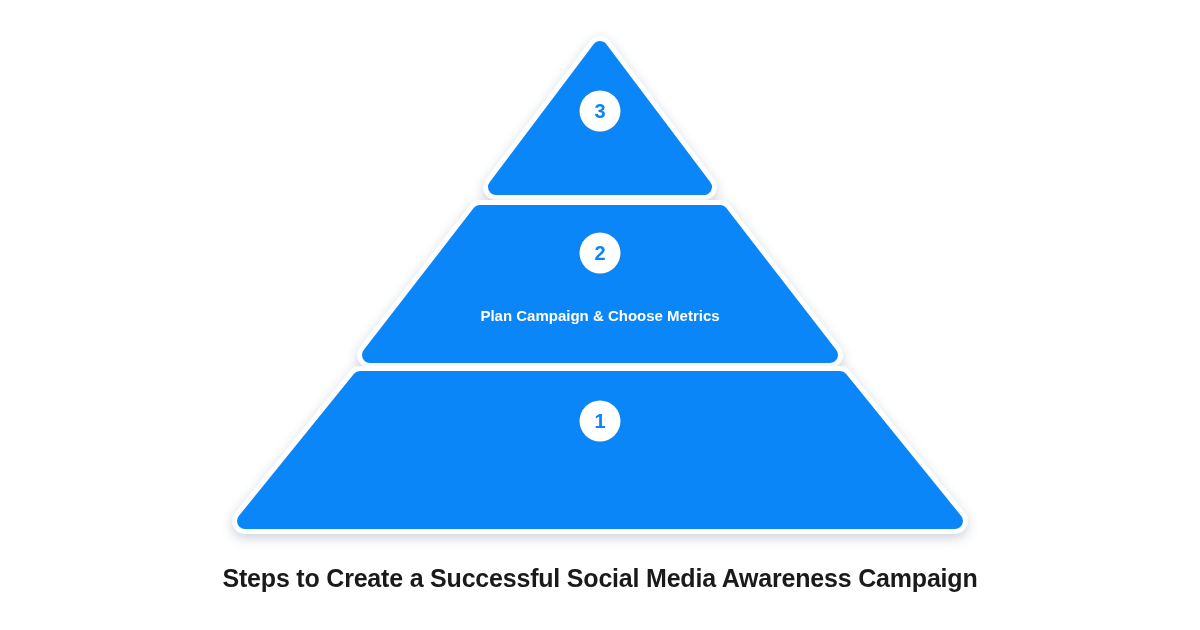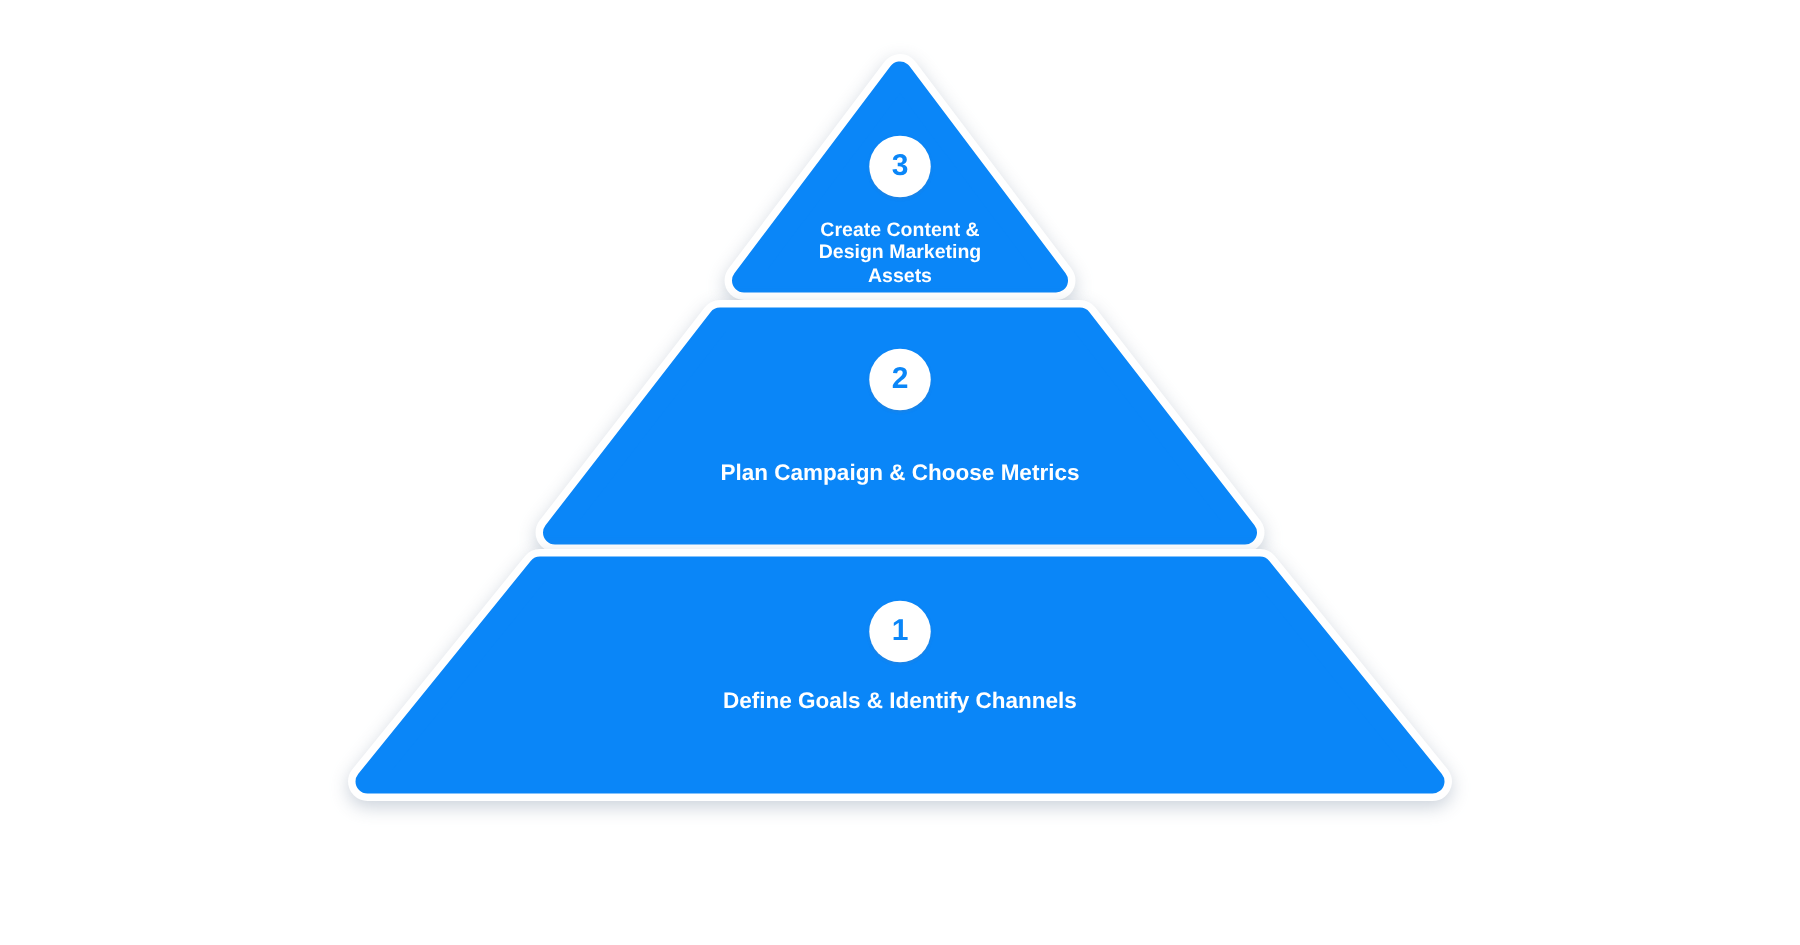--- a/index.html
+++ b/index.html
@@ -98,26 +98,25 @@
 
     <g class="tier-group">
       <path class="tier-outline" d="M 360 379 L 840 379 L 955 521 L 245 521 Z"></path>
       <path class="tier-fill" d="M 360 379 L 840 379 L 955 521 L 245 521 Z"></path>
     </g>
   </svg>
 
   <div class="overlay number-badge" style="left:600px; top:111px;">
     <span>3</span>
   </div>
-  <div class="overlay tier-label small" style="left:600px; top:168px;">Create Content &amp; Design Marketing Assets</div>
 
   <div class="overlay number-badge" style="left:600px; top:253px;">
     <span>2</span>
   </div>
   <div class="overlay tier-label wide" style="left:600px; top:304px;margin-top:12px;">Plan Campaign &amp; Choose Metrics</div>
 
   <div class="overlay number-badge" style="left:600px; top:421px;">
     <span>1</span>
   </div>
-  <div class="overlay tier-label wide" style="left:600px; top:468px;">Define Goals &amp; Identify Channels</div>
 
+  <div class="infographic-title">Steps to Create a Successful Social Media Awareness Campaign</div>
 
 </div>
 
 </body></html>

